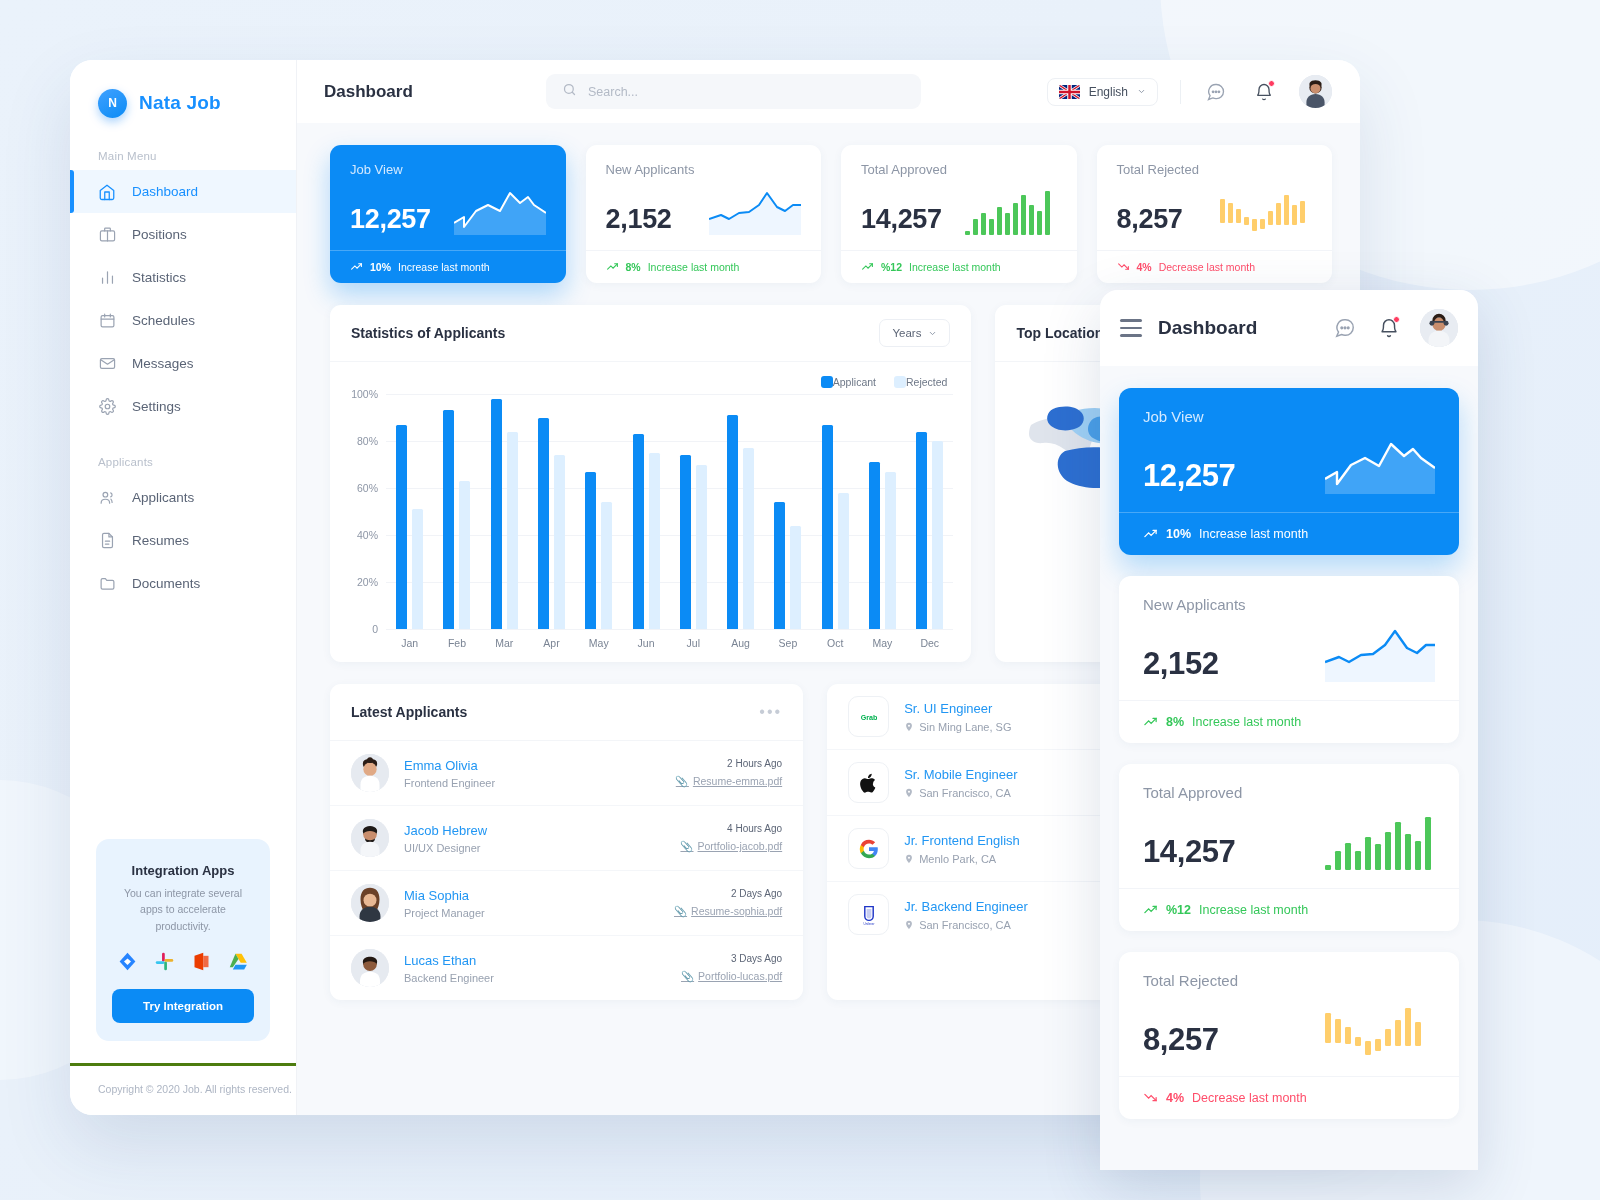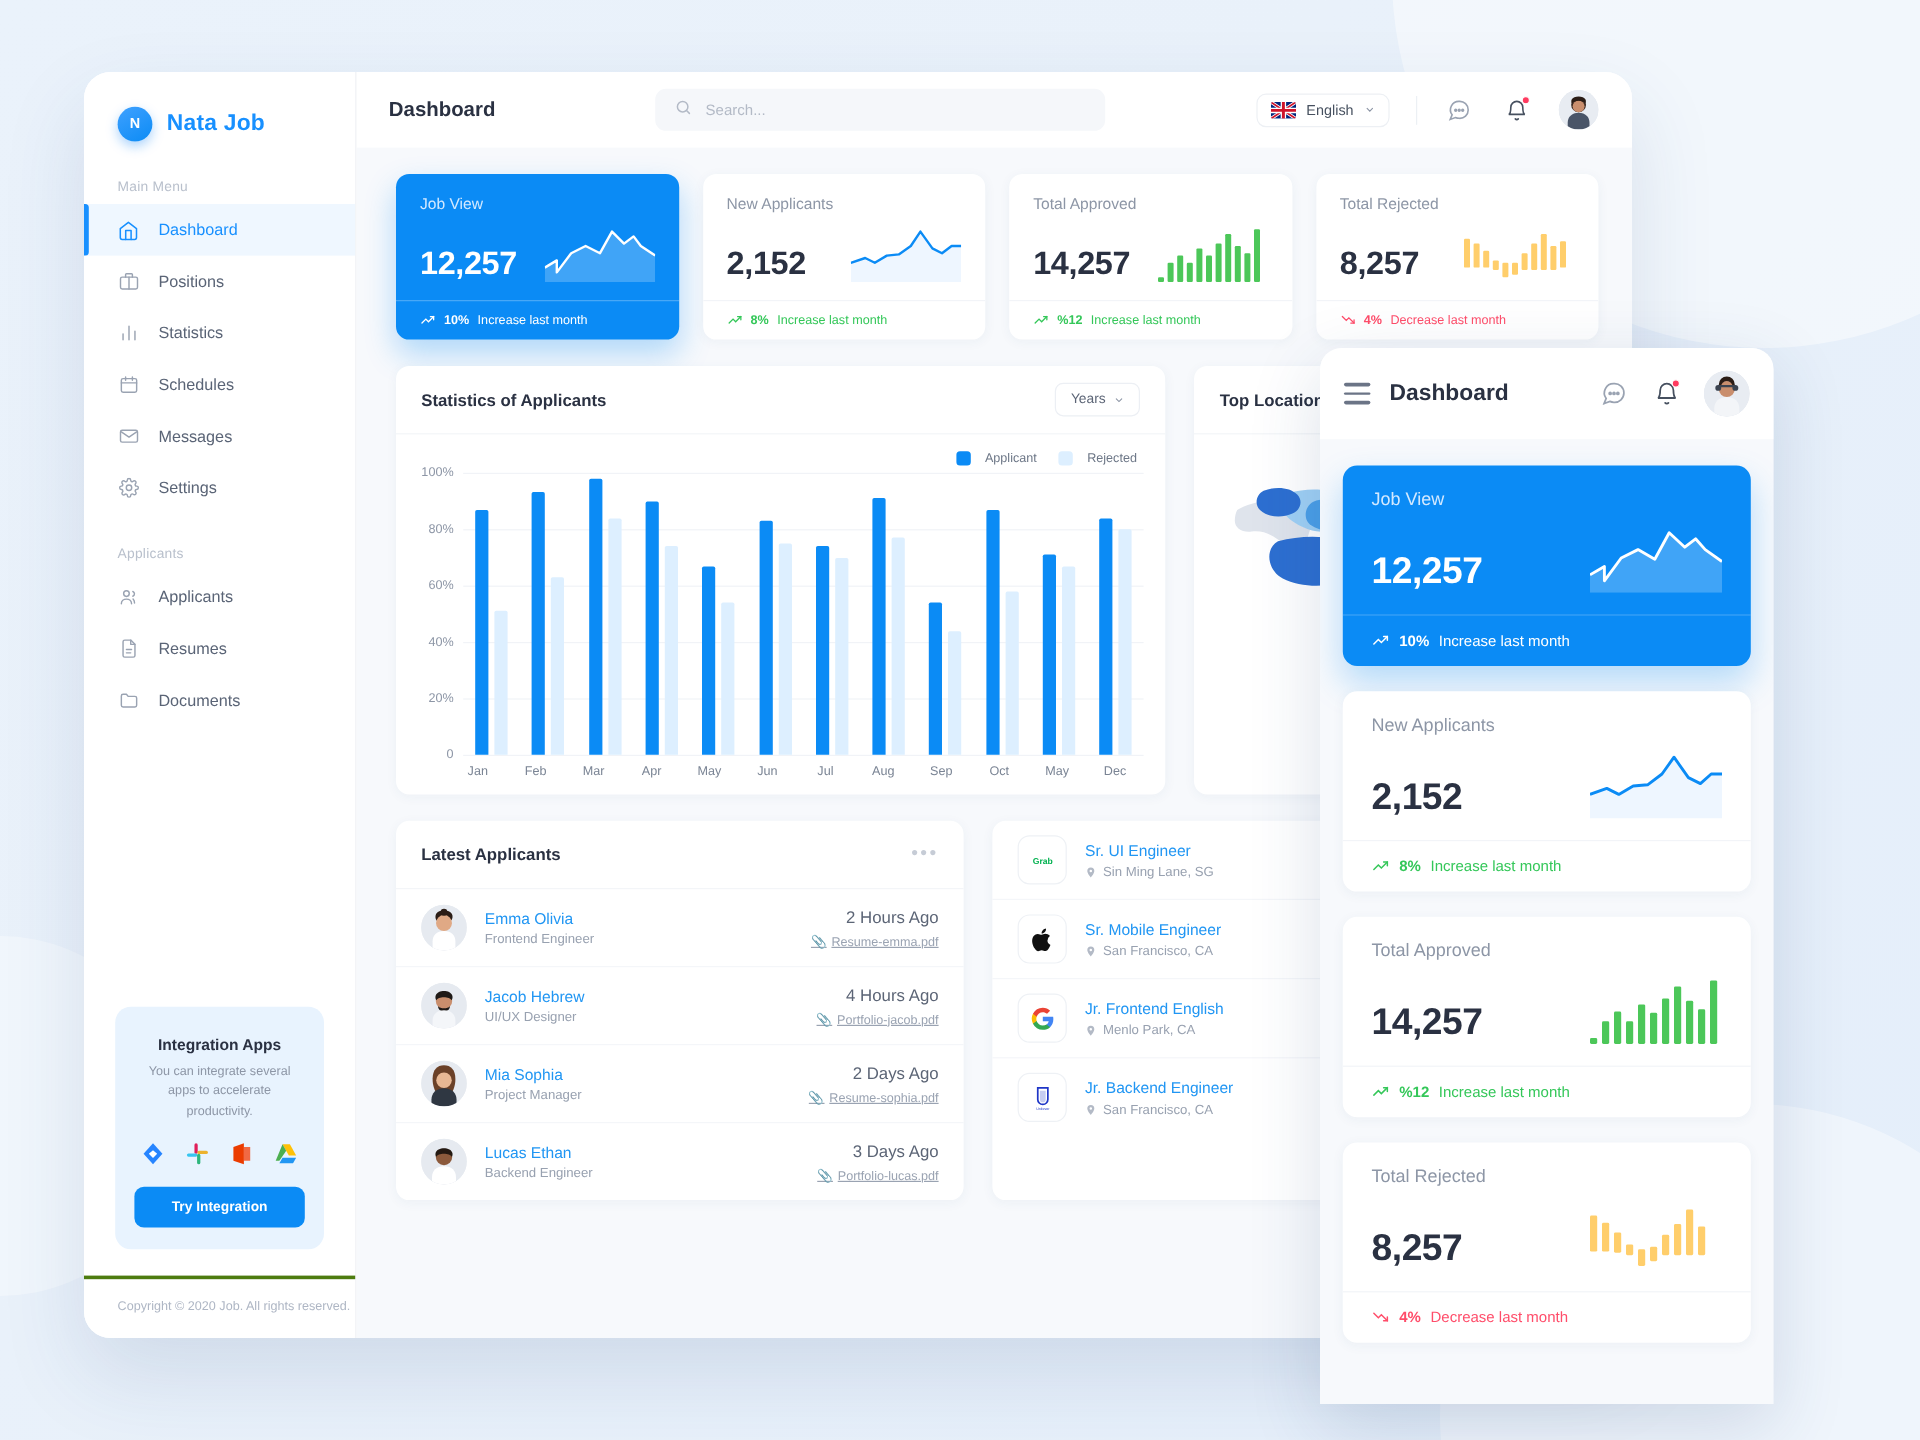--- a/index.html
+++ b/index.html
@@ -150,33 +150,33 @@
   .panel-title { font-size: 14px; font-weight: bold; color: #2a3142; }
   .years-btn {
     border: 1px solid #eceff4; border-radius: 7px; font-size: 11.5px; color: #5c6576;
     padding: 7px 12px; display: flex; align-items: center; gap: 7px; cursor: pointer;
     background: #fff; font-family: "Liberation Sans", sans-serif;
   }
   .panel-chart { width: 648px; }
   .panel-loc { width: 340px; }
 
   .legend { display: flex; gap: 18px; justify-content: flex-end; padding: 14px 24px 0 0;}
-  .legend-item { display: flex; align-items: center; gap: 12px; font-size: 10.5px; color: #6d7787;}
+  .legend-item { display: flex; align-items: center; gap: 0; font-size: 10.5px; color: #6d7787;}
   .legend-sw { width: 12px; height: 12px; border-radius: 3px;}
 
   .chartwrap { position: relative; height: 265px; margin: 6px 18px 0 14px; }
   .ylabels { position: absolute; left: 0; top: 0; width: 34px; height: 235px;}
   .ylab { position: absolute; right: 0; font-size: 10.5px; color: #8d96a6; transform: translateY(-50%);}
   .plot { position: absolute; left: 42px; right: 0; top: 0; height: 235px; }
   .grid-line { position: absolute; left: 0; right: 0; height: 1px; background: #f1f3f7; }
   .bars { position: absolute; left: 0; right: 0; bottom: 0; top: 0; display: flex; }
   .bar-group { flex: 1; display: flex; align-items: flex-end; justify-content: center; gap: 5px;}
   .bar { width: 11px; border-radius: 1.5px 1.5px 0 0;}
   .bar.a { background: #0b8bf5; } .bar.r { background: #ddefff; }
-  .xlabels { position: absolute; left: 30px; right: 0; top: 243px; display: flex;}
+  .xlabels { position: absolute; left: 42px; right: 0; top: 243px; display: flex;}
   .xlab { flex: 1; text-align: center; font-size: 10.5px; color: #7a8494;}
 
   
   .loc-body { height: 300px; position: relative; display: flex; flex-direction: column;
     align-items: center; justify-content: center;}
   .loc-map { width: 290px; height: 190px; }
   .loc-val { font-size: 22px; font-weight: bold; color: #2a3142; margin-top: 14px;}
   .loc-city { font-size: 11.5px; color: #98a1b0; margin-top: 5px;}
 
   
@@ -186,21 +186,21 @@
   .dots { color: #c6ccd6; letter-spacing: 2px; font-size: 16px; cursor: pointer; line-height: 1;}
   .app-row {
     display: flex; align-items: center; gap: 15px; padding: 13px 21px;
     border-bottom: 1px solid #f4f6f9;
   }
   .app-row:last-child { border-bottom: none; }
   .app-av { width: 38px; height: 38px; border-radius: 50%; overflow: hidden; background: #e6eaf0; flex-shrink: 0;}
   .app-name { font-size: 13px; color: #2196f3; font-weight: 500; }
   .app-role { font-size: 11px; color: #98a1b0; margin-top: 4px;}
   .app-right { margin-left: auto; text-align: right; }
-  .app-time { font-size: 14px; color: #5c6576; }
+  .app-time { font-size: 10px; color: #5c6576; }
   .app-file { font-size: 10.5px; color: #9aa3b2; margin-top: 6px; text-decoration: underline; cursor: pointer;}
   .clip { margin-right: 4px; }
 
   .pos-row { display: flex; align-items: center; gap: 15px; padding: 12px 21px; border-bottom: 1px solid #f4f6f9;}
   .pos-row:last-child { border-bottom: none; }
   .pos-logo {
     width: 41px; height: 41px; border-radius: 10px; background:#fff;
     border: 1px solid #eef1f5; display: flex; align-items: center; justify-content: center; flex-shrink:0;
   }
   .pos-title { font-size: 13px; color: #2196f3; font-weight: 500;}

